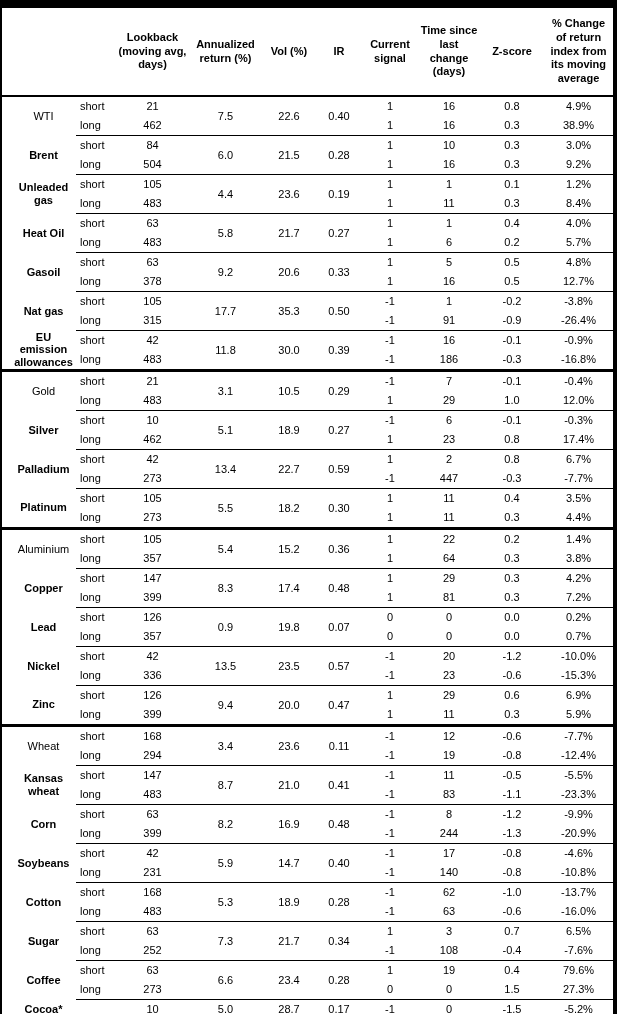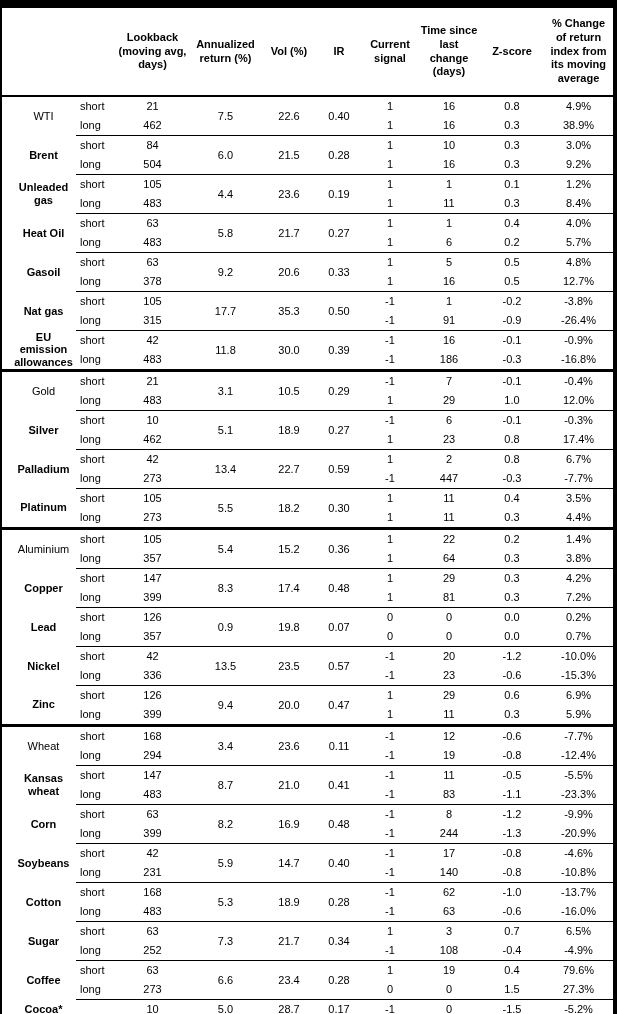--- a/index.html
+++ b/index.html
@@ -496,21 +496,21 @@
           <td>3</td>
           <td>0.7</td>
           <td>6.5%</td>
         </tr>
         <tr>
           <td class="pos">long</td>
           <td>252</td>
           <td>-1</td>
           <td>108</td>
           <td>-0.4</td>
-          <td>-4.9%</td>
+          <td>-7.6%</td>
         </tr>
         <tr class="grp">
           <td class="name" rowspan="2">Coffee</td>
           <td class="pos">short</td>
           <td>63</td>
           <td rowspan="2">6.6</td>
           <td rowspan="2">23.4</td>
           <td rowspan="2">0.28</td>
           <td>1</td>
           <td>19</td>

